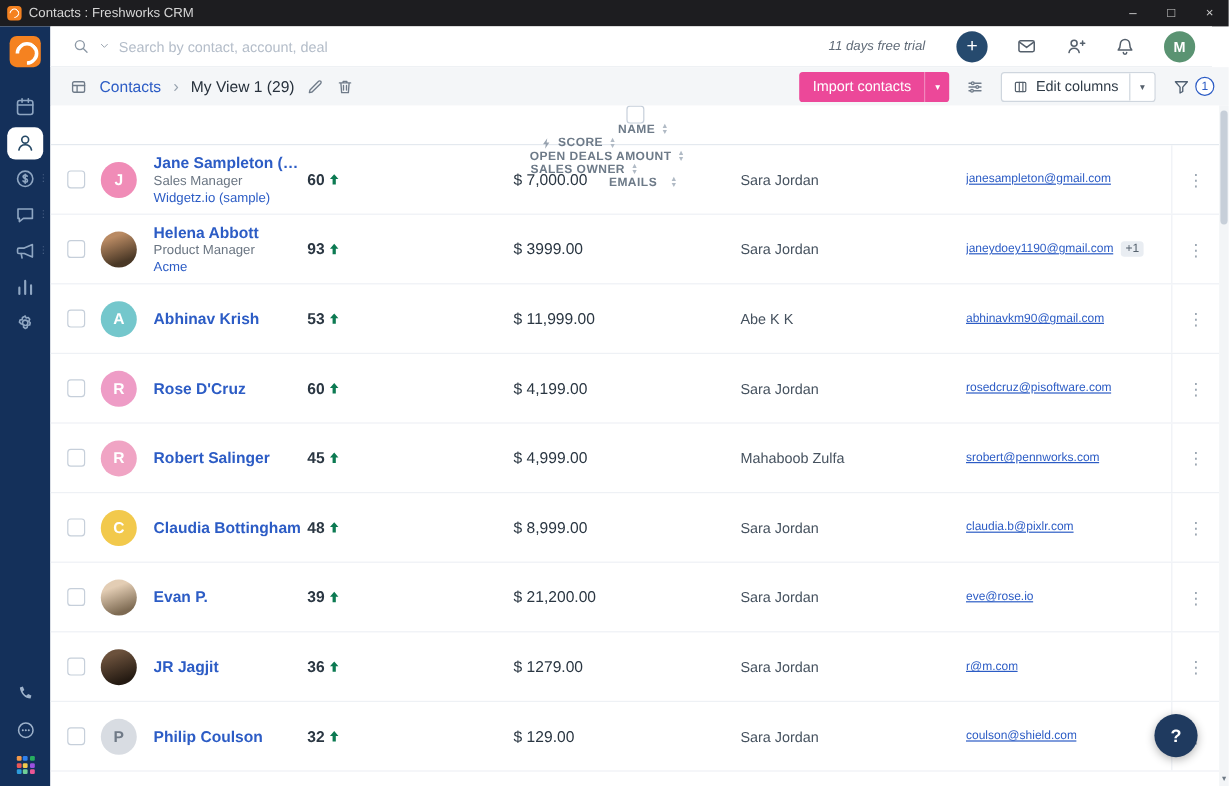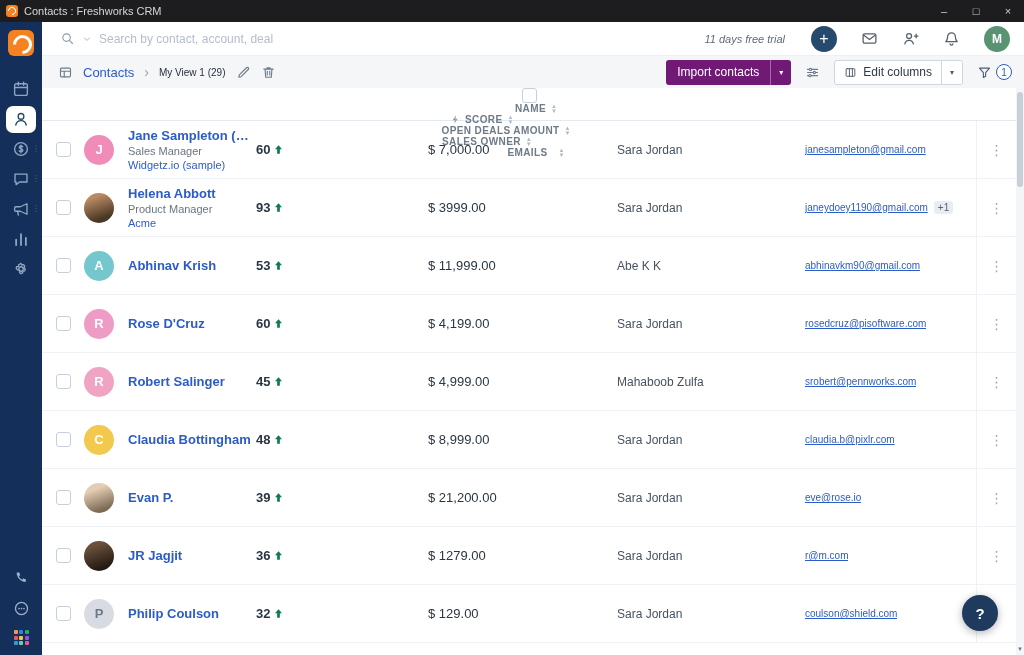--- a/index.html
+++ b/index.html
@@ -23,42 +23,42 @@
   .mini-dots { position:absolute; right:2px; top:50%; transform:translateY(-50%); color:#51688a; font-size:8px; line-height:8px; }
   .side-bottom { margin-top:auto; display:flex; flex-direction:column; align-items:center; gap:13px; padding-bottom:10px; }
   .side-bottom svg { width:17px; height:17px; color:#9db1ca; }
   .apps-grid { display:grid; grid-template-columns:repeat(3,4px); grid-gap:1.5px; }
   .apps-grid i { width:4px; height:4px; border-radius:1px; display:block; }
   .apps-grid i:nth-child(1){background:#f2994a}.apps-grid i:nth-child(2){background:#2f80ed}.apps-grid i:nth-child(3){background:#27ae60}
   .apps-grid i:nth-child(4){background:#eb5757}.apps-grid i:nth-child(5){background:#f2c94c}.apps-grid i:nth-child(6){background:#9b51e0}
   .apps-grid i:nth-child(7){background:#2d9cdb}.apps-grid i:nth-child(8){background:#6fcf97}.apps-grid i:nth-child(9){background:#eb5796}
 
   
-  .topbar { position:absolute; left:42px; top:22px; right:0; height:34px; background:#fff; border-bottom:1px solid #eef1f4; display:flex; align-items:center; padding:0 14px 0 18px; }
+  .topbar { position:absolute; left:42px; top:22px; right:14px; height:34px; background:#fff; border-bottom:1px solid #eef1f4; display:flex; align-items:center; padding:0 14px 0 18px; }
   .search-group { display:flex; align-items:center; gap:7px; color:#8d99a6; }
   .search-group svg { width:15px; height:15px; }
   .search-group .chev svg { width:10px; height:10px; }
   .search-input { border:none; outline:none; width:300px; font-size:12px; color:#3c4956; font-family:"Liberation Sans",sans-serif; }
   .search-input::placeholder { color:#b4bdc9; }
   .top-right { margin-left:auto; display:flex; align-items:center; gap:24px; }
   .trial { font-style:italic; color:#606b78; font-size:11px; margin-right:2px; }
   .plus-btn { width:26px; height:26px; border-radius:50%; background:#264a6e; color:#fff; font-size:16px; line-height:1; display:flex; align-items:center; justify-content:center; }
   .top-ic { color:#55606c; display:flex; }
   .top-ic svg { width:17px; height:17px; }
   .avatar-m { width:26px; height:26px; border-radius:50%; background:#5a9372; color:#fff; font-size:12px; font-weight:700; display:flex; align-items:center; justify-content:center; }
 
   
   .toolbar { position:absolute; left:42px; top:56px; right:0; height:32px; background:#f4f6f8; display:flex; align-items:center; gap:10px; padding:0 12px 0 16px; }
   .tool-icon { color:#6f7b89; display:flex; }
   .tool-icon svg { width:15px; height:15px; }
   .crumb-link { color:#2c5cc5; font-size:13px; font-weight:500; }
   .crumb-chev { color:#98a3af; font-size:14px; line-height:1; }
-  .view-name { color:#27313c; font-size:10px; }
+  .view-name { color:#27313c; font-size:13px; }
   .toolbar-right { margin-left:auto; display:flex; align-items:center; gap:14px; }
-  .import-btn { display:flex; height:25px; border-radius:3px; overflow:hidden; background:#701a75; color:#fff; font-size:12px; }
+  .import-btn { display:flex; height:25px; border-radius:3px; overflow:hidden; background:#ec4899; color:#fff; font-size:12px; }
   .import-main { padding:0 11px; display:flex; align-items:center; }
   .import-caret { width:21px; display:flex; align-items:center; justify-content:center; border-left:1px solid rgba(255,255,255,.35); font-size:8px; }
   .edit-cols { display:flex; height:25px; border:1px solid #cfd6de; border-radius:3px; background:#fff; color:#2e3a46; font-size:12px; overflow:hidden; }
   .edit-main { padding:0 9px; display:flex; align-items:center; gap:6px;justify-content:center; }
   .edit-main svg { width:13px; height:13px; color:#55606c; }
   .edit-caret { width:21px; border-left:1px solid #cfd6de; display:flex; align-items:center; justify-content:center; font-size:8px; color:#55606c; background:#fff; }
   .filter-wrap { display:flex; align-items:center; gap:4px; }
   .filter-wrap svg { width:15px; height:15px; color:#4f5f71; }
   .filter-badge { min-width:16px; height:16px; border:1px solid #2c5cc5; border-radius:50%; color:#2c5cc5; font-size:10px; display:flex; align-items:center; justify-content:center; background:#fff; }
 

